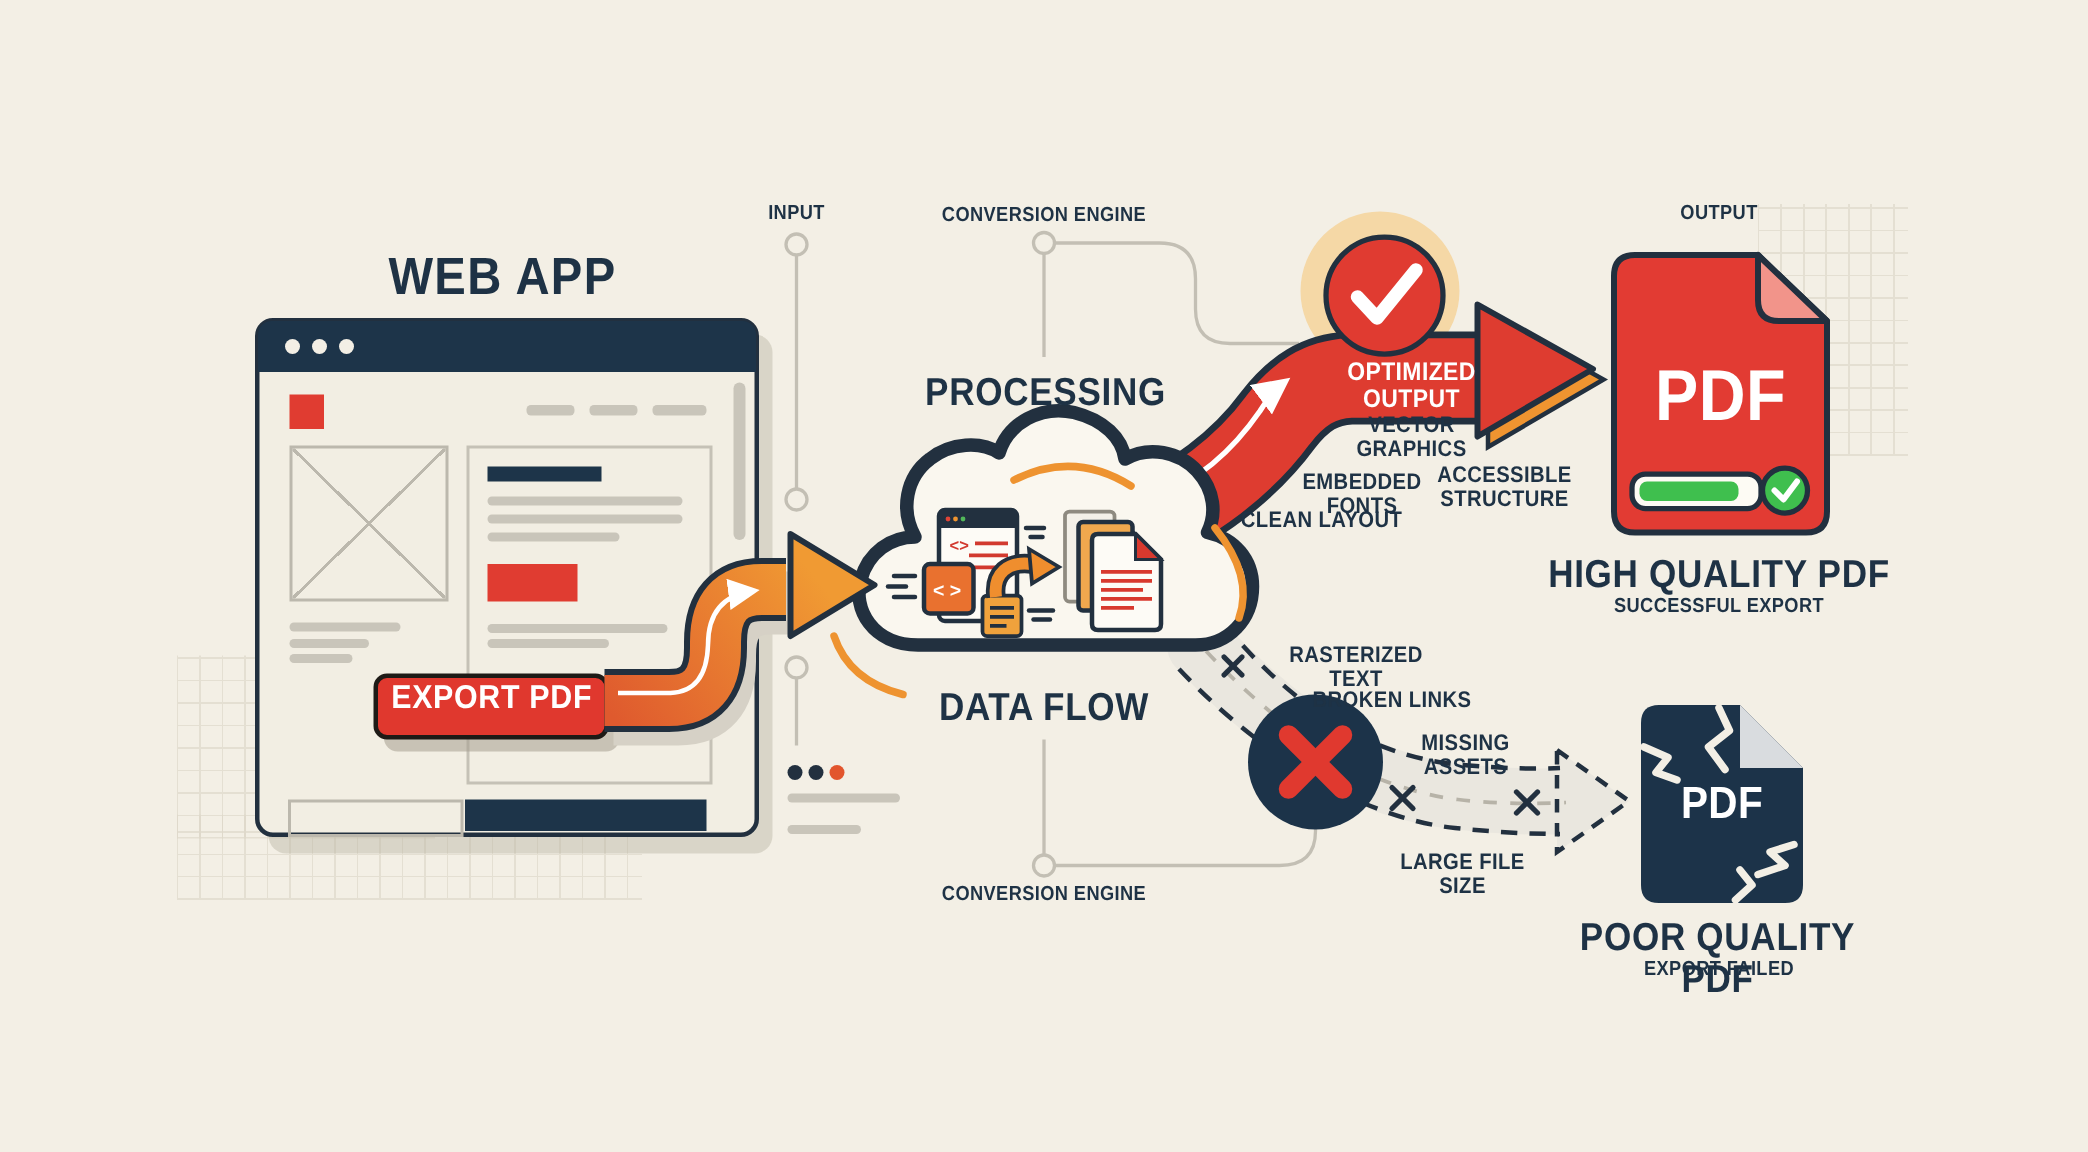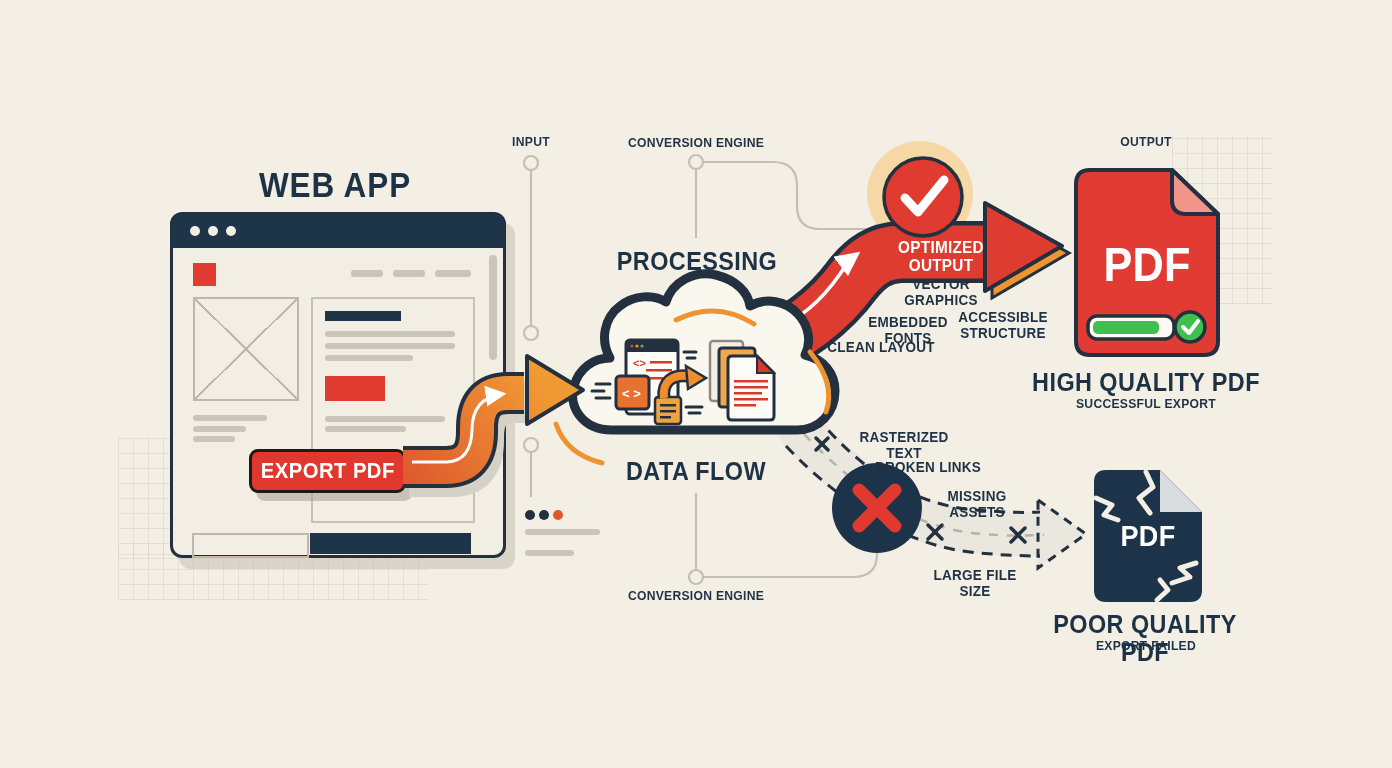--- a/index.html
+++ b/index.html
@@ -47,21 +47,21 @@
       linear-gradient(to top right,transparent calc(50% - 1px),#bcb8ad calc(50% - 1px),#bcb8ad calc(50% + 1px),transparent calc(50% + 1px)),
       linear-gradient(to bottom right,transparent calc(50% - 1px),#bcb8ad calc(50% - 1px),#bcb8ad calc(50% + 1px),transparent calc(50% + 1px));
   }
   #wf-panel{position:absolute;left:138px;top:82px;width:160px;height:222px;border:2px solid #c5c1b6;}
   #wf-footerbox{position:absolute;left:19px;top:318px;width:113px;height:21px;border:2px solid #bcb8ad;}
   #export-pdf-button{
     position:absolute;left:76px;top:234px;width:157px;height:44px;
     background:#e0382e;border:3px solid #1e1a16;border-radius:9px;
     box-shadow:7px 8px 0 rgba(166,159,144,.55);
     color:#fff;font-weight:bold;font-size:22px;letter-spacing:.5px;
-    display:flex;align-items:center;justify-content:center;
+    display:flex;justify-content:center;
     font-family:"Liberation Sans", sans-serif;cursor:pointer;padding:0;
   }
   #export-pdf-button span{transform:scaleX(.92);}
 </style>
 </head>
 <body>
 
 <div id="stage">
 
   <div class="grid" style="left:118px;top:437px;width:172px;height:122px;"></div>

